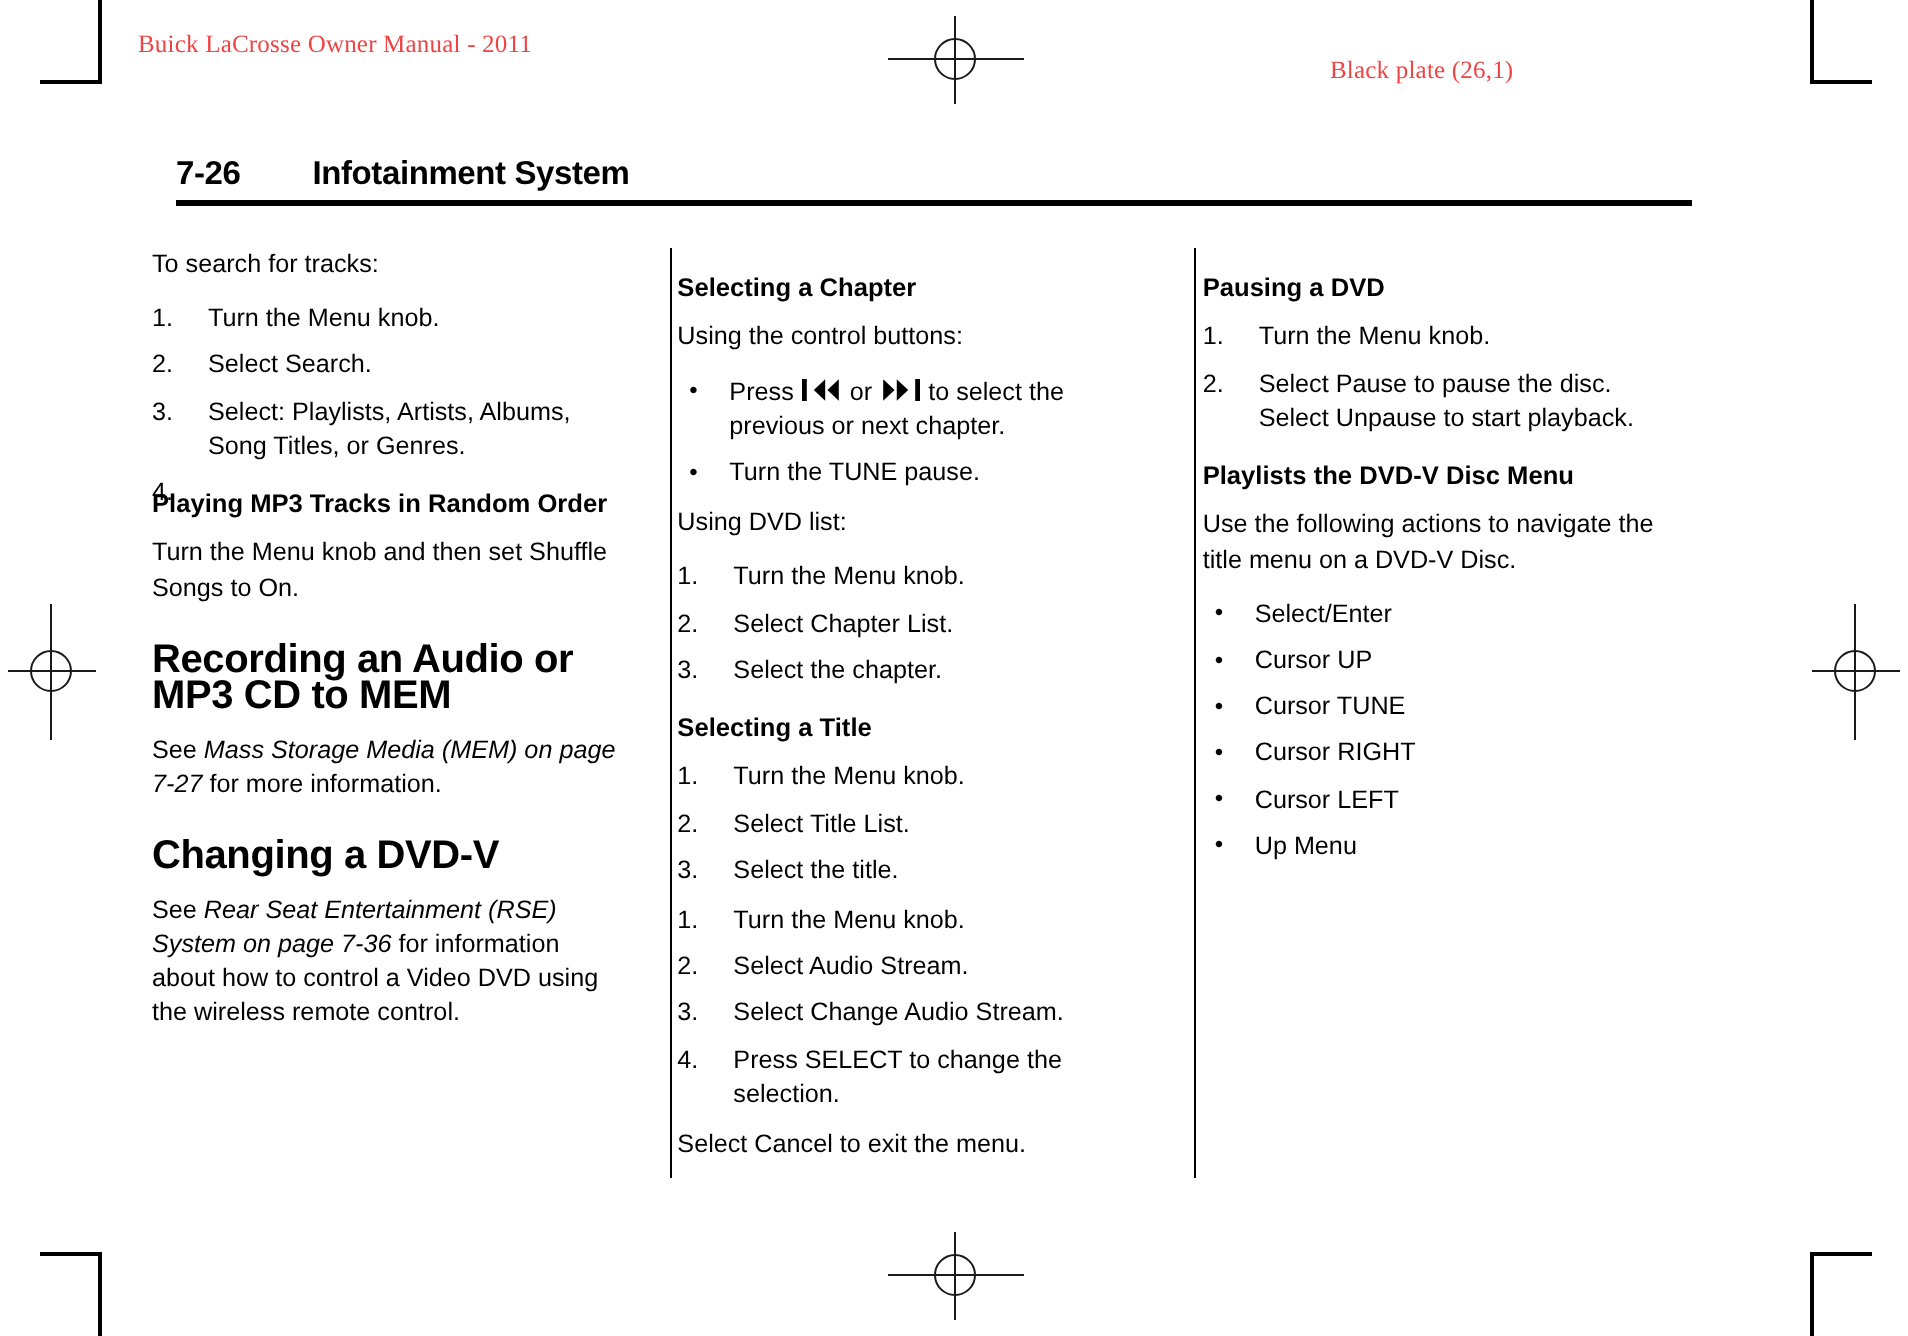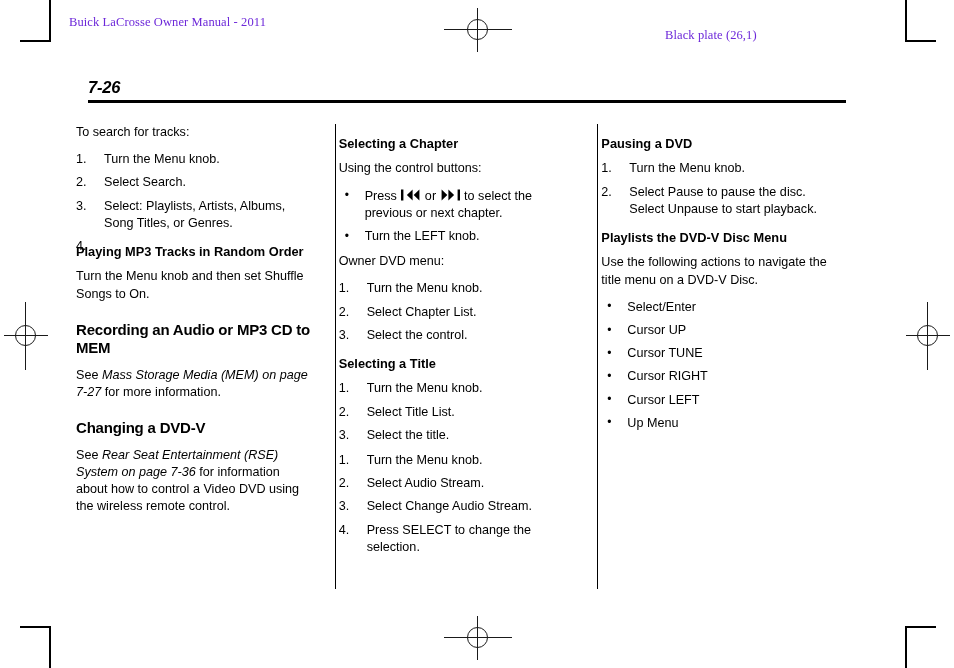--- a/index.html
+++ b/index.html
@@ -28,36 +28,35 @@
   }
   .reg-mark .hline, .reg-mark .vline {
     position: absolute; background: #1a1a1a;
   }
 
   
   .run-head {
     position: absolute;
     font-family: "Liberation Serif", serif;
     font-size: 12.5px;
-    color: #6d28d9;
+    color: #ef4444;
     white-space: nowrap;
     letter-spacing: .1px;
   }
   #doc-title-head { left: 69px; top: 15px; }
   #plate-head { left: 665px; top: 28px; }
 
   
   #page-title-row {
     position: absolute;
     left: 88px;
     top: 78px;
     width: 758px;
     display: flex;
     align-items: baseline;
-    font-style: italic;
   }
   #page-number {
     font-size: 16.5px;
     font-weight: bold;
     letter-spacing: -0.2px;
   }
   #chapter-title {
     font-size: 16.5px;
     font-weight: bold;
     margin-left: 36px;
@@ -101,21 +100,21 @@
     line-height: 17.2px;
     margin: 0 0 10px 0;
   }
   .h-sub {
     font-size: 12.8px;
     font-weight: bold;
     line-height: 16.4px;
     margin: 12px 0 8px 0;
   }
   .h-main {
-    font-size: 15px;
+    font-size: 20px;
     font-weight: bold;
     line-height: 18.5px;
     margin: 18px 0 9px 0;
     letter-spacing: -0.2px;
   }
   .h-sub:first-child, .h-main:first-child, .para:first-child { margin-top: 0; }
 
   .num-list, .bul-list {
     list-style: none;
     margin: 0 0 8px 0;
@@ -183,20 +182,21 @@
   <div class="hline" style="left:0;  top:33px; width:44px; height:1px;"></div>
   <div class="vline" style="left:21px; top:0;  width:1px;  height:68px;"></div>
   <div class="circ" style="left:11px; top:23px; width:21px; height:21px;"></div>
 </div>
 
 <div class="run-head" id="doc-title-head">Buick LaCrosse Owner Manual - 2011</div>
 <div class="run-head" id="plate-head">Black plate (26,1)</div>
 
 <div id="page-title-row">
   <span id="page-number">7-26</span>
+  <span id="chapter-title">Infotainment System</span>
 </div>
 <div id="title-rule"></div>
 
 <div id="columns">
     <div class="col">
       <p class="para">To search for tracks:</p>
       <ul class="num-list">
         <li><span class="marker">1.</span><span>Turn the Menu knob.</span></li>
         <li><span class="marker">2.</span><span>Select Search.</span></li>
         <li><span class="marker">3.</span><span>Select: Playlists, Artists, Albums, Song Titles, or Genres.</span></li>
@@ -212,40 +212,41 @@
     <div class="col">
       <div class="col-rule"></div>
       <h3 class="h-sub">Selecting a Chapter</h3>
       <p class="para">Using the control buttons:</p>
       <ul class="bul-list">
         <li><span class="marker">•</span><span>Press </span><svg class="media-ico" width="19" height="12" viewBox="0 0 19 12">
             <path d="M0 0.5h2.4v11H0z M11.6 0.6 5.9 6l5.7 5.4z M18.4 0.6 12.7 6l5.7 5.4z" fill="#000"></path>
           </svg><span> or </span><svg class="media-ico" width="19" height="12" viewBox="0 0 19 12">
             <path d="M16.6 0.5H19v11h-2.4z M0.6 0.6 6.3 6 0.6 11.4z M7.4 0.6 13.1 6 7.4 11.4z" fill="#000"></path>
           </svg><span> to select the previous or next chapter.</span></li>
-        <li><span class="marker">•</span><span>Turn the LEFT knob.</span></li>
-      </ul>
-      <p class="para">Owner DVD menu:</p>
+        <li><span class="marker">•</span><span>Turn the TUNE pause.</span></li>
+      </ul>
+      <p class="para">Using DVD list:</p>
       <ul class="num-list">
         <li><span class="marker">1.</span><span>Turn the Menu knob.</span></li>
         <li><span class="marker">2.</span><span>Select Chapter List.</span></li>
-        <li><span class="marker">3.</span><span>Select the control.</span></li>
+        <li><span class="marker">3.</span><span>Select the chapter.</span></li>
       </ul>
       <h3 class="h-sub">Selecting a Title</h3>
       <ul class="num-list">
         <li><span class="marker">1.</span><span>Turn the Menu knob.</span></li>
         <li><span class="marker">2.</span><span>Select Title List.</span></li>
         <li><span class="marker">3.</span><span>Select the title.</span></li>
       </ul>
       <ul class="num-list">
         <li><span class="marker">1.</span><span>Turn the Menu knob.</span></li>
         <li><span class="marker">2.</span><span>Select Audio Stream.</span></li>
         <li><span class="marker">3.</span><span>Select Change Audio Stream.</span></li>
         <li><span class="marker">4.</span><span>Press SELECT to change the selection.</span></li>
       </ul>
+      <p class="para">Select Cancel to exit the menu.</p>
     </div>
     <div class="col">
       <div class="col-rule"></div>
       <h3 class="h-sub">Pausing a DVD</h3>
       <ul class="num-list">
         <li><span class="marker">1.</span><span>Turn the Menu knob.</span></li>
         <li><span class="marker">2.</span><span>Select Pause to pause the disc. Select Unpause to start playback.</span></li>
       </ul>
       <h3 class="h-sub">Playlists the DVD-V Disc Menu</h3>
       <p class="para">Use the following actions to navigate the title menu on a DVD-V Disc.</p>

